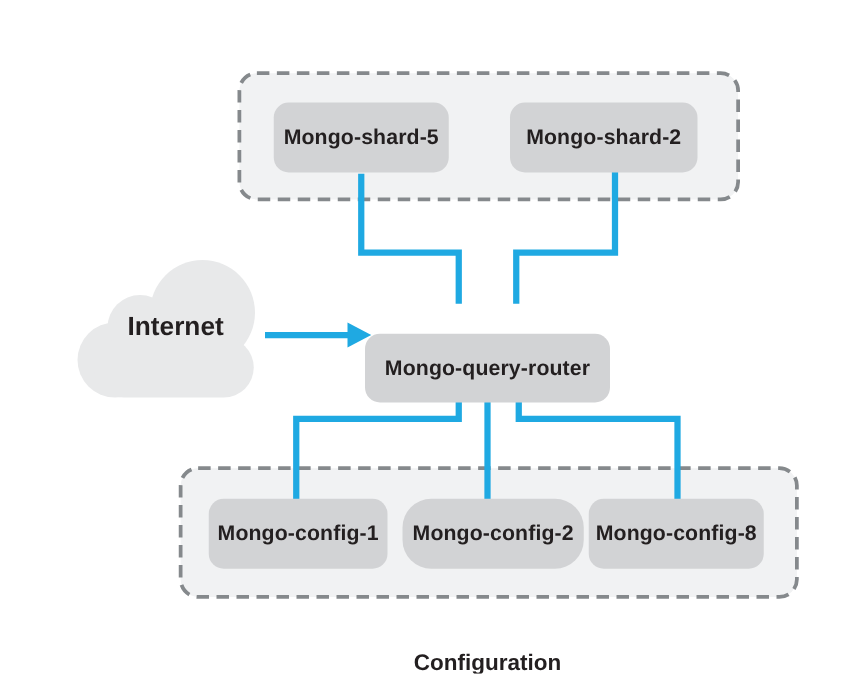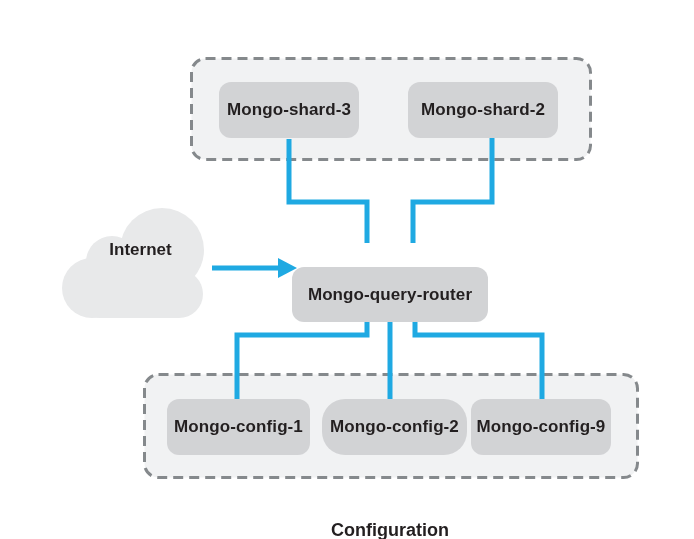--- a/index.html
+++ b/index.html
@@ -48,24 +48,24 @@
   #node-router  { left: 292px; top: 242px; width: 196px; height: 55px; margin-top: 25px; }
   #node-config1 { left: 167px; top: 399px; width: 143px; height: 56px; }
   #node-config2 { left: 322px; top: 399px; width: 145px; height: 56px; border-radius: 23px; }
   #node-config3 { left: 471px; top: 399px; width: 140px; height: 56px; }
   #label-data          { left: 190px; top: 23px;  width: 402px; }
   #label-configuration { left: 140px; top: 488px; width: 500px; margin-top: 32px; }
   #label-internet {
     position: absolute;
     z-index: 3;
     left: 78px;
-    top: 240px;
+    top: 250px;
     width: 125px;
     text-align: center;
-    font-size: 17px;
+    font-size: 21px;
     font-weight: 700;
     color: #231f20;
   }
 </style>
 </head>
 <body>
 
 <div id="canvas">
 
   <svg id="wires" width="694" height="539" viewBox="0 0 694 539">
@@ -91,20 +91,20 @@
     <g>
       <line x1="212" y1="268" x2="280" y2="268" stroke="#1fa9e2" stroke-width="5"></line>
       <polygon points="278,258 297,268 278,278" fill="#1fa9e2"></polygon>
     </g>
   </svg>
 
   <div class="group-label" id="label-configuration">Configuration</div>
 
   <div id="label-internet">Internet</div>
 
-  <div class="node" id="node-shard1">Mongo-shard-3</div>
+  <div class="node" id="node-shard1">Mongo-shard-5</div>
   <div class="node" id="node-shard2">Mongo-shard-2</div>
   <div class="node" id="node-router">Mongo-query-router</div>
   <div class="node" id="node-config1">Mongo-config-1</div>
   <div class="node" id="node-config2">Mongo-config-2</div>
-  <div class="node" id="node-config3">Mongo-config-9</div>
+  <div class="node" id="node-config3">Mongo-config-8</div>
 
 </div>
 
 </body></html>

